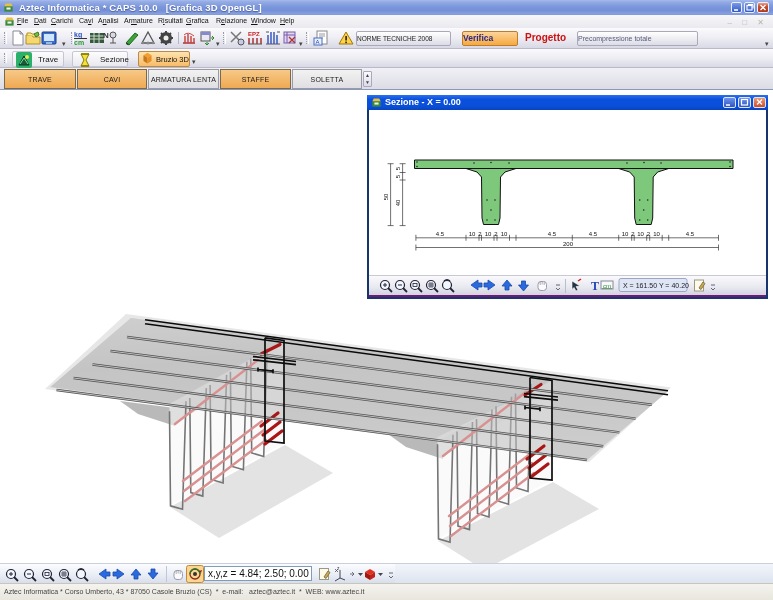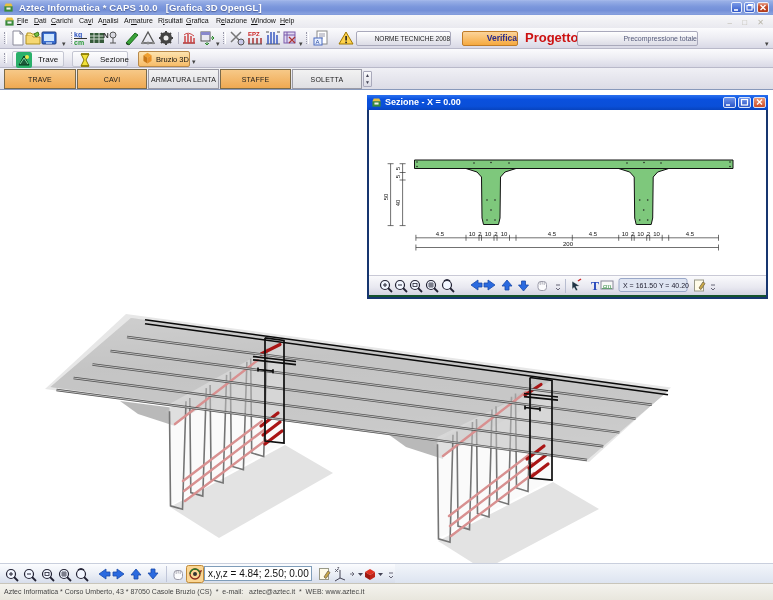--- a/index.html
+++ b/index.html
@@ -26,38 +26,38 @@
 
 
 .toolrow { left:0; width:773px; background:linear-gradient(#fbfbfd 0%,#ededf3 50%,#d9d9e6 100%); border-bottom:1px solid #b9b9c9; }
 #tb1 { top:28px; height:21px; }
 #tb2 { top:49px; height:19px; }
 .grip { position:absolute; width:3px; top:4px; bottom:4px; border-left:1px dotted #9a9aaa; border-right:1px solid #fff; }
 .sep { position:absolute; width:1px; top:4px; bottom:4px; background:#b5b5c5; }
 .icon { position:absolute; width:16px; height:16px; }
 .drop { position:absolute; font-size:7px; color:#444; top:12px; }
 .tbbtn { position:absolute; top:3px; height:15px; border:1px solid #a9a9bb; border-radius:2px;
-  background:linear-gradient(#ffffff,#dcdce6); font-size:8px; color:#222; text-align:right; }
+  background:linear-gradient(#ffffff,#dcdce6); font-size:8px; color:#222; text-align:left; }
 .orangebtn { background:linear-gradient(#fcd49a,#f5a93f); border:1px solid #c07c28; }
 
 
 .r2btn { position:absolute; top:2px; height:16px; font-size:8px; color:#111; }
 .r2btn .lbl { position:absolute; top:3px; }
 
 
 #tabs { left:0; top:68px; width:773px; height:22px; background:linear-gradient(#f0f0f5,#dcdce6); border-bottom:1px solid #8899bb; }
 .tab { position:absolute; top:1px; height:20px; border:1px solid #7a6a4a; font-size:7px; color:#1a1a1a;
   text-align:center; line-height:19px; background:linear-gradient(#f7c988,#efa952); letter-spacing:.2px;}
 .tab.sel { background:linear-gradient(#f2f2f2,#dfdfe3); border:1px solid #9a9aa5; }
 
 
 #client { left:0; top:90px; width:773px; height:473px; background:#ffffff; }
 
 
-#child { left:367px; top:95px; width:401px; height:204px; border:2px solid #16356f; border-top:none; background:#14532d; }
+#child { left:367px; top:95px; width:401px; height:204px; border:2px solid #16356f; border-top:none; background:#701a75; }
 #child-title { position:absolute; left:-2px; top:0px; width:401px; height:15px;
   background:linear-gradient(#2a71f0,#0a50dd 30%,#0a4fd8 75%,#0743be); color:#fff; font-size:10px; font-weight:bold; line-height:15px; }
 #child-title .txt { position:absolute; left:18px; top:0; font-size:9px; }
 .cbtn { position:absolute; top:2px; width:13px; height:11px; border-radius:2px; border:1px solid #dce6f8; font-size:8px; }
 #cmin { right:32px; background:linear-gradient(#6f93ea,#2b57c8); }
 #cmax { right:17px; background:linear-gradient(#6f93ea,#2b57c8); }
 #cclose { right:2px; background:linear-gradient(#eb9a78,#cf4e28); }
 #child-content { position:absolute; left:0; top:15px; width:397px; height:165px; background:#fff; }
 #child-tools { position:absolute; left:0; top:180px; width:397px; height:20px;
   background:linear-gradient(#fafafc 0%,#e8e8f0 60%,#d4d4e2 100%); border-top:1px solid #c9c9d6; }
@@ -207,21 +207,21 @@
         <rect x="1" y="8" width="8" height="7" fill="#e8f0ff" stroke="#4a6ac0"></rect>
         <text x="2.5" y="14" font-size="6" fill="#2a4aa0" font-family="Liberation Sans">A</text>
       </svg>
     <svg class="icon" style="left:338px;top:2px" viewBox="0 0 16 16">
         <path d="M8 2l7 12H1z" fill="#ffd24a" stroke="#a07800"></path>
         <rect x="7.3" y="6" width="1.6" height="4.5" fill="#222"></rect>
         <rect x="7.3" y="11.6" width="1.6" height="1.6" fill="#222"></rect>
       </svg>
     <div class="tbbtn" style="left:356px;width:95px;line-height:13px;font-size:6.5px;">NORME TECNICHE 2008</div>
     <div class="tbbtn orangebtn" style="left:462px;width:56px;line-height:13px;font-size:8.5px;font-weight:bold;color:#2a2a8a;">Verifica</div>
-    <div class="tbbtn" style="left:525px;width:48px;line-height:13px;font-size:13px;font-weight:bold;color:#cc1111;background:none;border:none;">Progetto</div>
+    <div class="tbbtn" style="left:525px;width:48px;line-height:13px;font-size:10px;font-weight:bold;color:#cc1111;background:none;border:none;">Progetto</div>
     <div class="tbbtn" style="left:577px;width:121px;line-height:13px;font-size:7px;color:#555a7a;">Precompressione totale</div>
     <div class="drop" style="left:765px">▾</div>
   </div>
   <div id="tb2" class="toolrow abs">
     <div class="grip" style="left:4px"></div>
     <div class="r2btn" style="left:12px;width:52px;border:1px solid #c4c6d2;border-radius:2px;background:linear-gradient(#fdfdfe,#e8e9f0);">
       <svg class="icon" style="left:3px;top:0px" viewBox="0 0 16 16">
           <rect x="0" y="0" width="16" height="16" rx="2" fill="#2ab06a"></rect>
           <path d="M3 13L8 4l5 9z" fill="#1a5a3a" stroke="#0a3a20"></path>
           <circle cx="11" cy="5" r="2" fill="#e8e84a"></circle>

